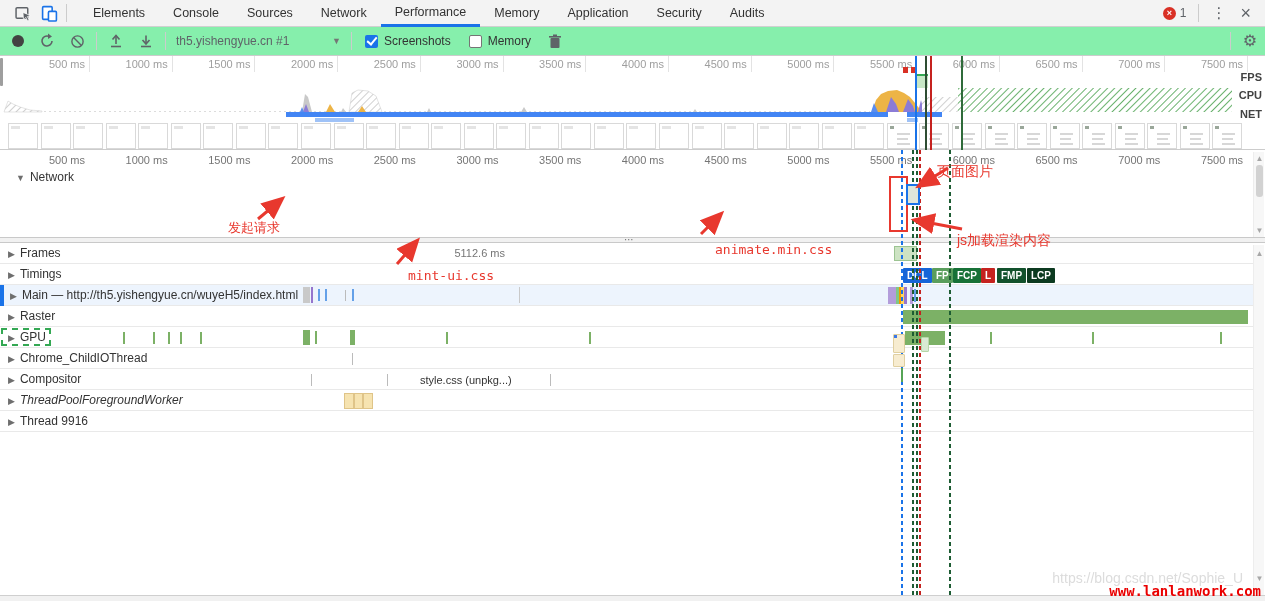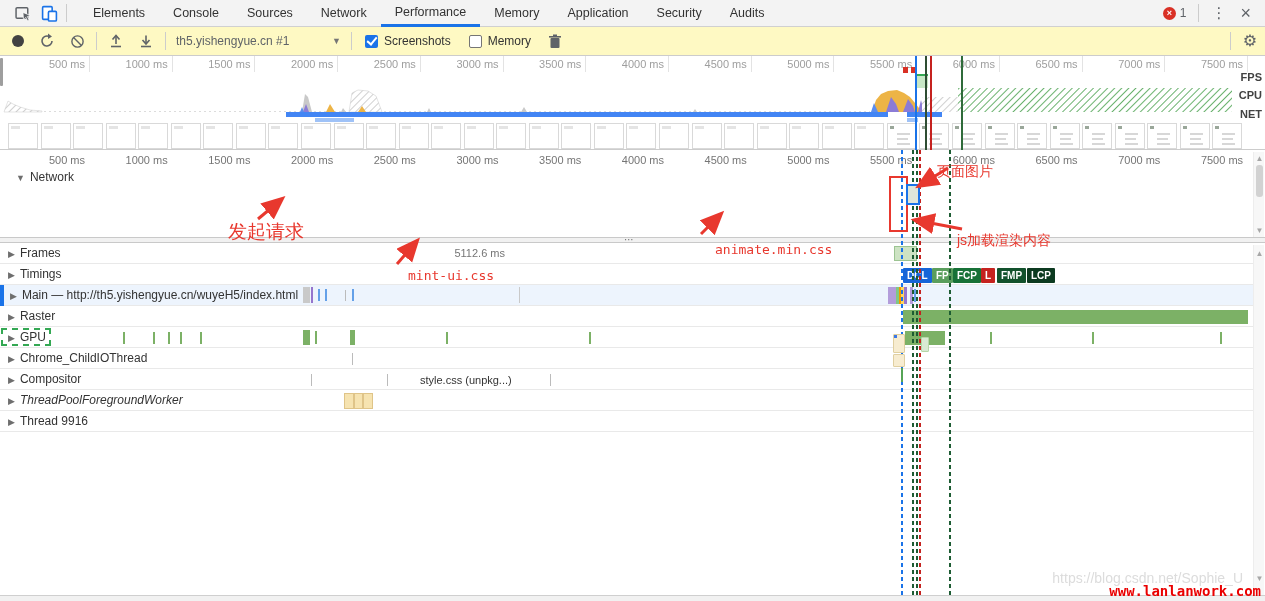--- a/index.html
+++ b/index.html
@@ -15,21 +15,21 @@
   .tabs { display:flex; height:27px; margin-left:8px; }
   .tab { padding:0 14px; line-height:26px; font-size:12.5px; color:#333; cursor:pointer; }
   .tab.active { border-bottom:3px solid #1a73e8; line-height:24px; }
   .tabbar-right { margin-left:auto; display:flex; align-items:center; padding-right:8px; }
   .err-badge { width:13px; height:13px; border-radius:50%; background:#d93025; color:#fff; font-size:9px; font-weight:bold; display:flex; align-items:center; justify-content:center; }
   .err-count { color:#5f6368; font-size:12px; margin:0 8px 0 4px; }
   .kebab { color:#5f6368; font-size:15px; padding:0 8px; cursor:pointer; }
   .close-x { color:#5f6368; font-size:18px; padding:0 6px; cursor:pointer; line-height:18px; }
 
   
-  .toolbar { position:absolute; left:0; top:27px; width:1265px; height:29px; background:#fef9c3; border-bottom:1px solid #ccc; display:flex; align-items:center; }
+  .toolbar { position:absolute; left:0; top:27px; width:1265px; height:29px; background:#86efac; border-bottom:1px solid #ccc; display:flex; align-items:center; }
   .rec-dot { width:12px; height:12px; border-radius:50%; background:#424242; margin:0 8px 0 12px; cursor:pointer; }
   .icon-btn { width:24px; height:24px; display:flex; align-items:center; justify-content:center; cursor:pointer; margin:0 3px; }
   .profile-select { display:flex; align-items:center; color:#5f6368; font-size:12px; margin:0 6px; width:165px; cursor:pointer; }
   .profile-select .caret { margin-left:auto; font-size:9px; color:#757575; }
   .chk-row { display:flex; align-items:center; margin:0 9px; cursor:pointer; font-size:12px; color:#333; }
   .chk { width:13px; height:13px; border-radius:2px; margin-right:6px; position:relative; }
   .chk.on { background:#1a73e8; }
   .chk.on::after { content:""; position:absolute; left:3.5px; top:0.5px; width:4px; height:8px; border:solid #fff; border-width:0 2px 2px 0; transform:rotate(40deg); }
   .chk.off { background:#fff; border:1px solid #757575; }
   .gear { position:absolute; right:8px; top:31px; font-size:16px; color:#5f6368; cursor:pointer; }
@@ -86,21 +86,21 @@
 
   
   .gridline { position:absolute; width:1px; background:#ececec; z-index:0; }
 
   
   .dline { position:absolute; top:150px; height:445px; width:2px; z-index:4;
            background-image:repeating-linear-gradient(180deg, var(--c) 0 4px, transparent 4px 7px); }
 
   
   .anno { position:absolute; color:#e8382e; z-index:7; white-space:nowrap; }
-  .anno.cjk { font-size:19px; }
+  .anno.cjk { font-size:13px; }
   .anno.mono { font-family:"DejaVu Sans Mono","Liberation Mono",monospace; font-size:13px; }
 
   
   .red-rect { position:absolute; left:889px; top:176px; width:19px; height:56px; border:2px solid #e8382e; z-index:6; }
   .blue-thumb { position:absolute; left:906px; top:184px; width:14px; height:21px; border:2px solid #1a73e8; background:#dfe6da; z-index:6; }
 
   
   .sbar { position:absolute; right:1px; width:11px; background:#f7f7f7; border-left:1px solid #ededed; }
   .sbar .ar { position:absolute; left:0; width:11px; text-align:center; font-size:8px; color:#a7a7a7; }
   .sbar .thumb-v { position:absolute; left:1.5px; width:7px; background:#d2d2d2; border-radius:3px; }

